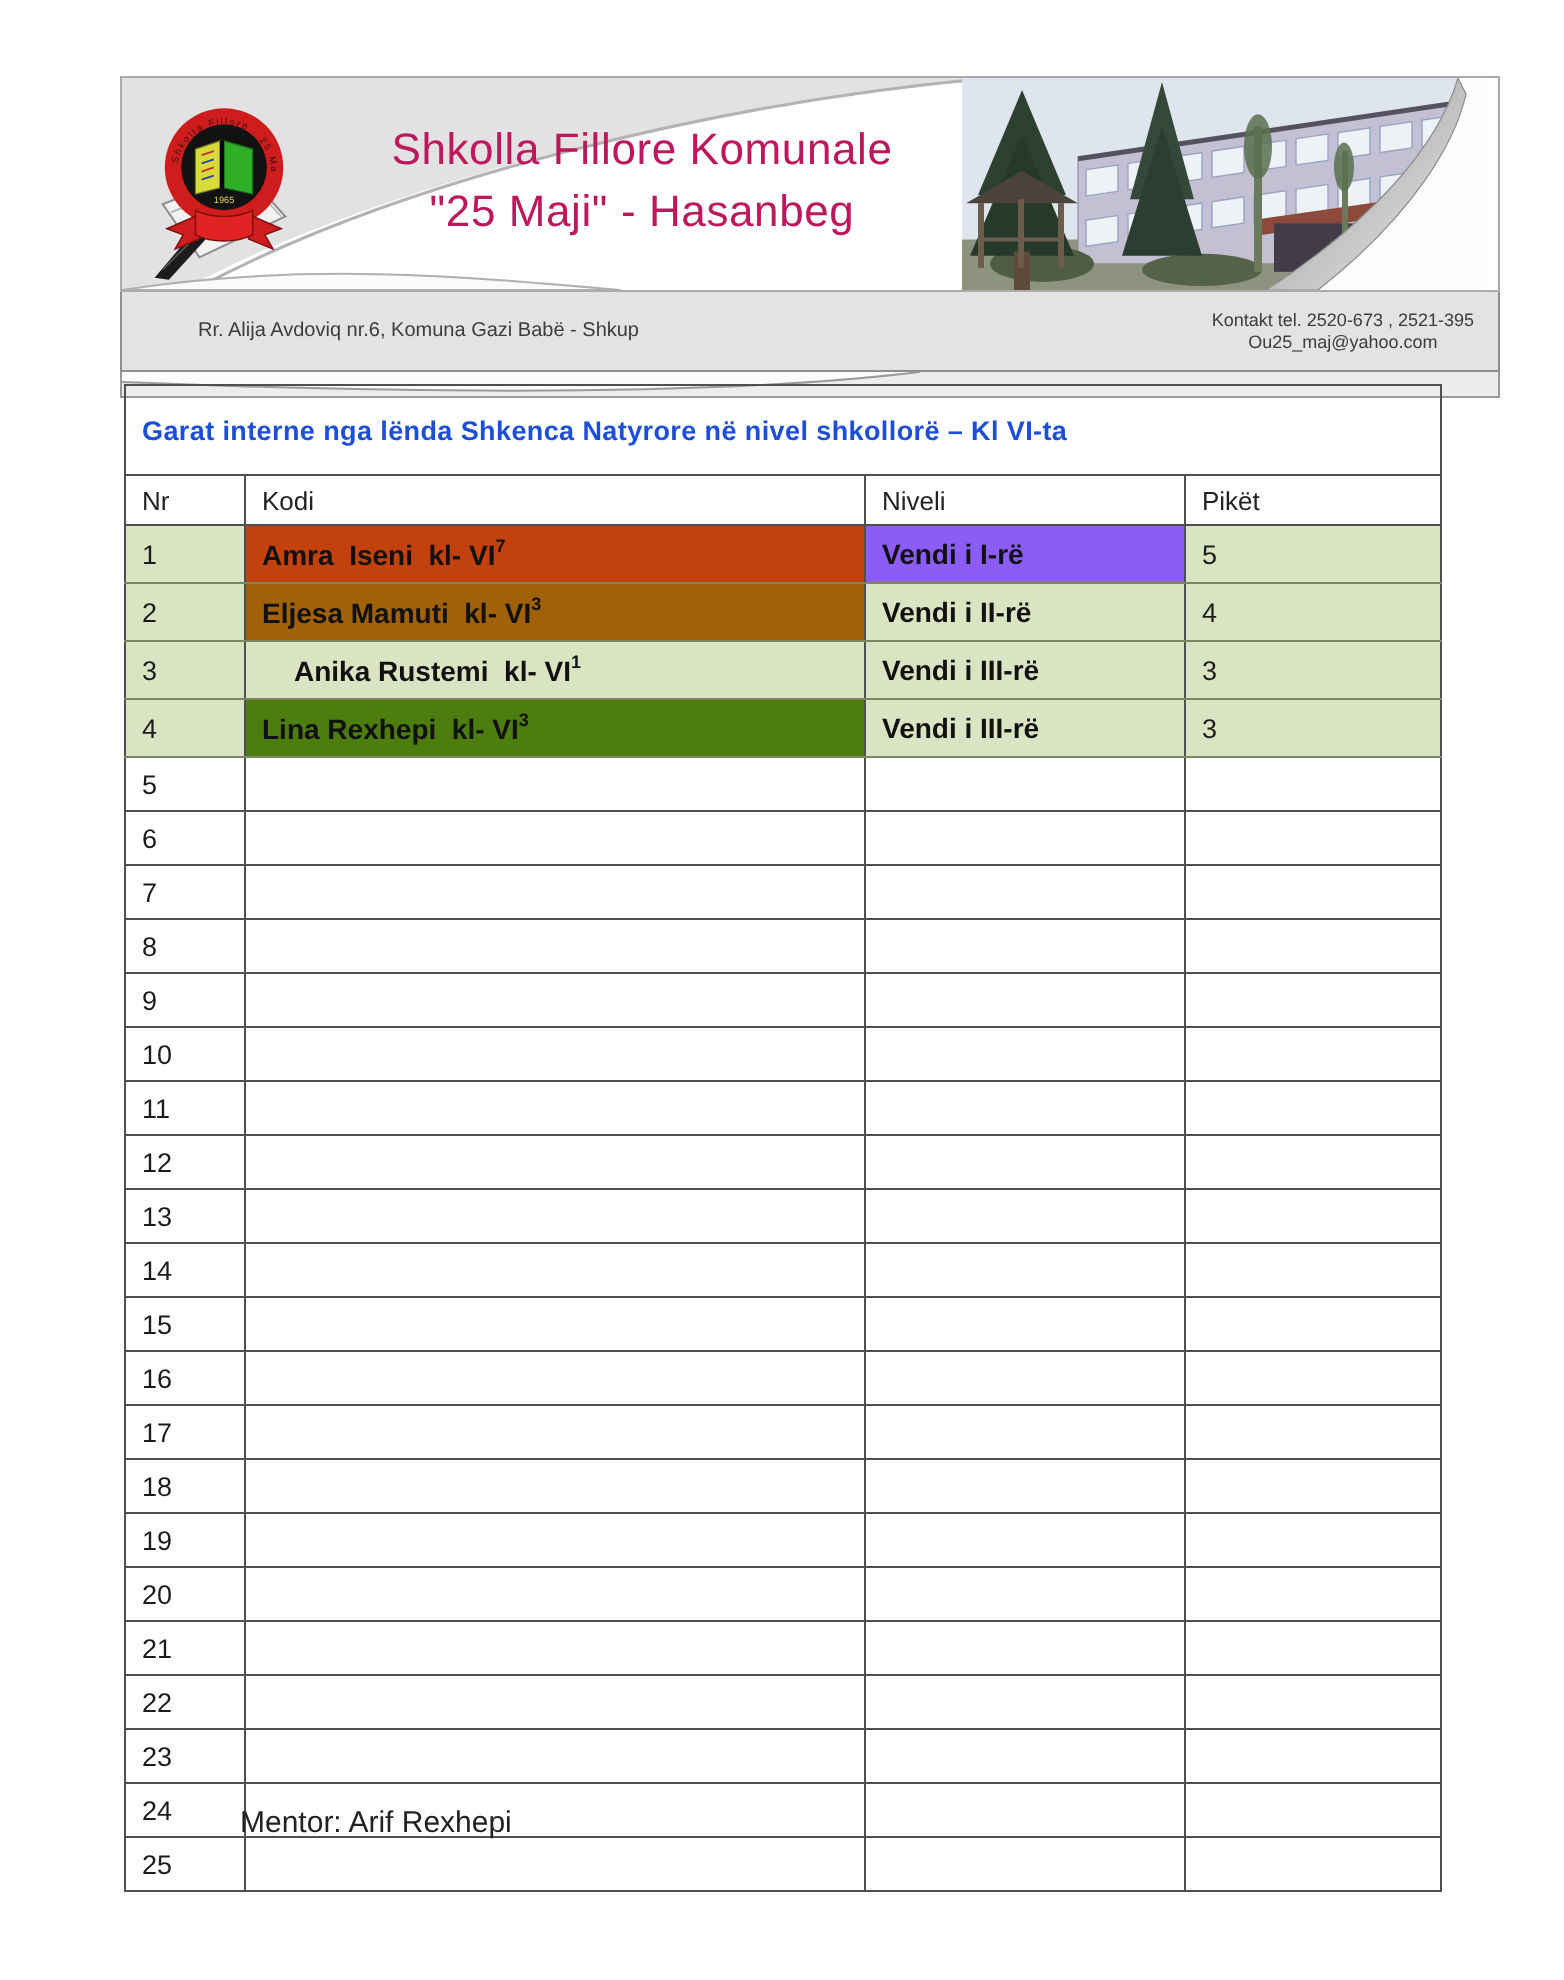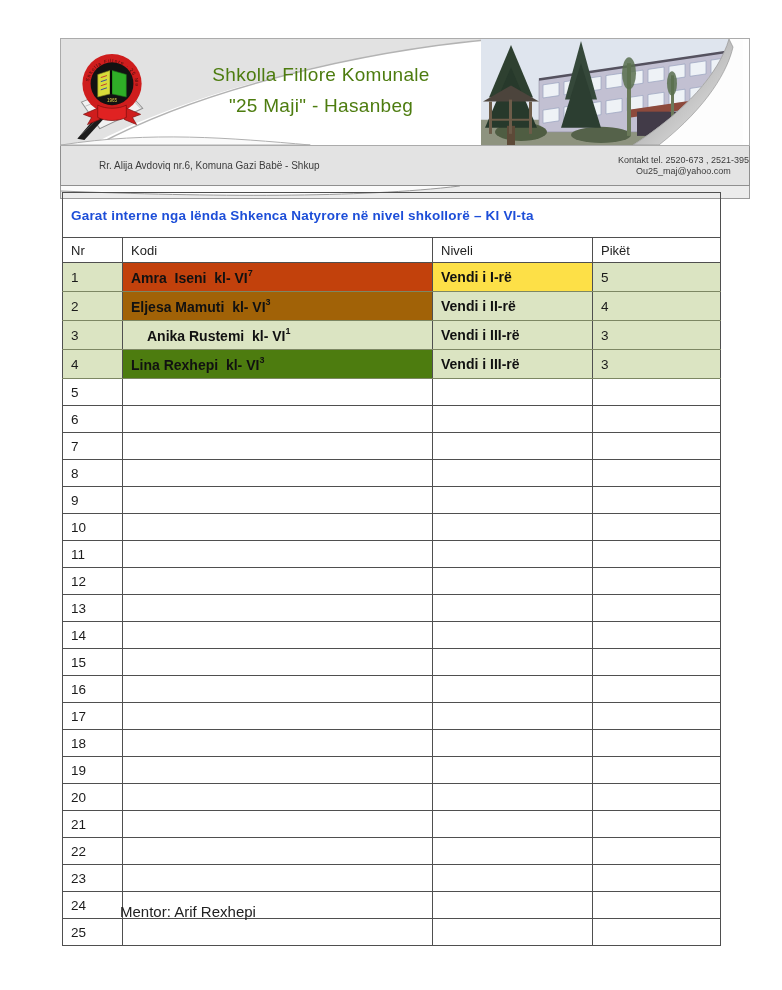--- a/index.html
+++ b/index.html
@@ -5,28 +5,28 @@
   html,body{margin:0;padding:0;background:#fff;}
   body{width:782px;height:990px;position:relative;overflow:hidden;
        font-family:"Liberation Sans",sans-serif;color:#1b1b1b;}
 
   
   .letterhead{position:absolute;left:60px;top:38px;width:690px;}
   .lh-main{position:relative;height:106px;background:#fff;border:1px solid #ababab;overflow:hidden;}
   .lh-main svg.swoosh{position:absolute;left:0;top:0;width:100%;height:100%;}
   .logo{position:absolute;left:14px;top:10px;width:72px;height:96px;}
   .school-name{position:absolute;left:120px;top:20px;width:280px;text-align:center;
-               font-size:19px;letter-spacing:.3px;color:#4d7c0f;line-height:31px;}
+               font-size:22px;letter-spacing:.3px;color:#be185d;line-height:31px;}
   .photo-wrap{position:absolute;left:420px;top:0;width:262px;height:106px;}
   .photo-wrap svg{width:100%;height:100%;display:block;}
 
   .lh-addrbar{position:relative;height:40px;background:#e3e3e3;border:1px solid #8f8f8f;border-top:none;
               display:flex;align-items:center;justify-content:space-between;box-sizing:border-box;}
   .addr{font-size:10px;color:#3c3c3c;padding-left:38px;}
-  .contact{font-size:9px;line-height:11px;color:#3c3c3c;text-align:center;}
+  .contact{font-size:9px;line-height:11px;color:#3c3c3c;text-align:center;padding-right:12px;}
   .lh-strip{position:relative;height:12px;background:#ececec;border:1px solid #9a9a9a;border-top:none;overflow:hidden;}
   .lh-strip svg{position:absolute;left:0;top:0;width:100%;height:100%;}
 
   
   table.doc-table{position:absolute;left:62px;top:192px;width:658px;border-collapse:collapse;table-layout:fixed;}
   table.doc-table td,table.doc-table th{border:1px solid #4f4f4f;padding:0 0 0 8px;
         font-size:13.5px;text-align:left;vertical-align:middle;overflow:hidden;}
   td.title-cell{height:44px;text-align:center;font-weight:bold;font-size:17.5px;padding:0 4px;
         letter-spacing:.2px;color:#1d4ed8;}
   tr.head-row th{height:24px;font-weight:normal;font-size:13px;color:#222;}
@@ -179,21 +179,21 @@
       <th>Nr</th>
       <th>Kodi</th>
       <th>Niveli</th>
       <th>Pikët</th>
     </tr>
   </thead>
   <tbody id="table-body">
       <tr class="green">
     <td class="nr" style="background: rgb(219, 228, 194);">1</td>
     <td class="kodi" style="background: #c2410c;"><span>Amra  Iseni  kl- VI</span><sup>7</sup></td>
-    <td class="niveli" style="background: #fde047;">Vendi i I-rë</td>
+    <td class="niveli" style="background: #8b5cf6;">Vendi i I-rë</td>
     <td class="piket" style="background: rgb(219, 228, 194);">5</td>
   </tr>
       <tr class="green">
     <td class="nr" style="background: rgb(219, 228, 194);">2</td>
     <td class="kodi" style="background: #a16207;"><span>Eljesa Mamuti  kl- VI</span><sup>3</sup></td>
     <td class="niveli" style="background: rgb(219, 228, 194);">Vendi i II-rë</td>
     <td class="piket" style="background: rgb(219, 228, 194);">4</td>
   </tr>
       <tr class="green">
     <td class="nr" style="background: rgb(219, 228, 194);">3</td>

